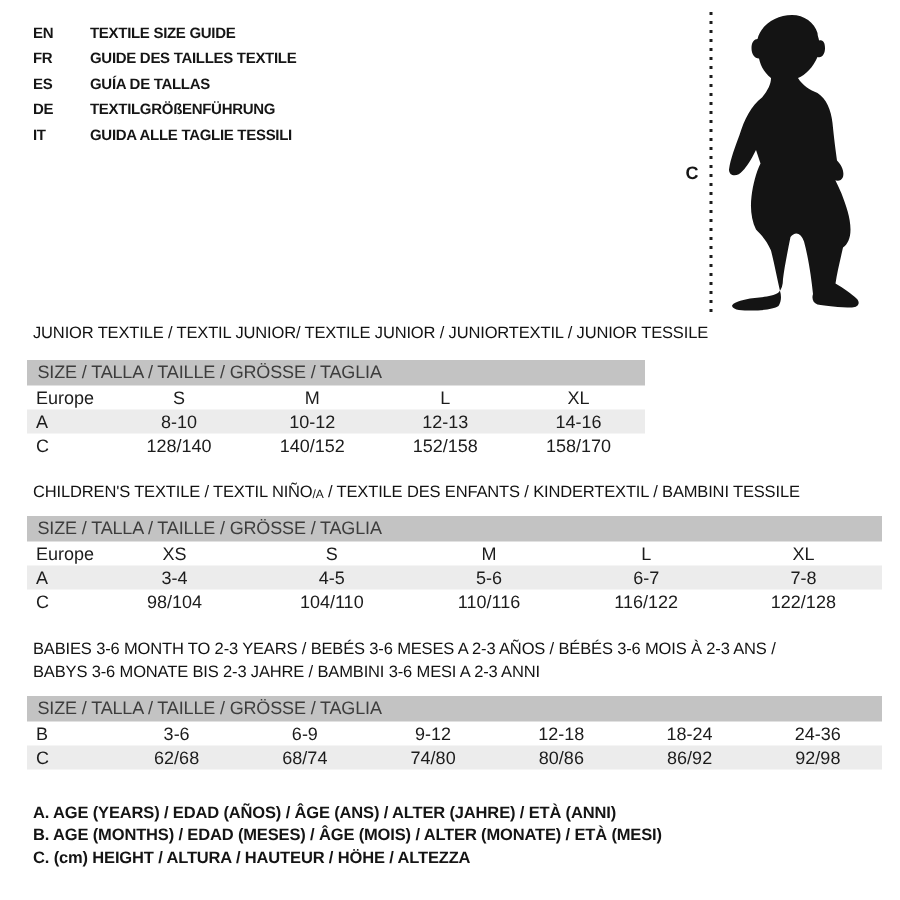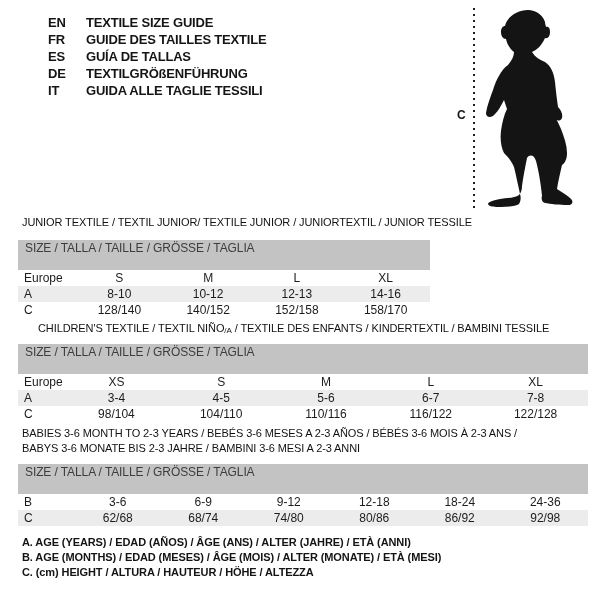--- a/index.html
+++ b/index.html
@@ -1,42 +1,42 @@
 <!DOCTYPE html>
 <html><head>
 <meta charset="utf-8">
 <style>
   html,body{margin:0;padding:0;}
   body{width:600px;height:600px;background:#fff;font-family:"Liberation Sans",sans-serif;color:#1c1c1c;overflow:hidden;}
   .page{position:relative;width:600px;height:600px;background:#fff;}
 
   
   .lang-list{position:absolute;left:22px;top:14px;}
-  .lang-row{display:flex;height:17px;line-height:17px;font-size:13px;font-weight:bold;letter-spacing:-0.2px;color:#151515;margin-left:26px;}
+  .lang-row{display:flex;height:17px;line-height:17px;font-size:10px;font-weight:bold;letter-spacing:-0.2px;color:#151515;}
   .lang-code{width:38px;}
 
   
   .dash-line{position:absolute;left:473px;top:8px;width:2px;height:202px;
     background:repeating-linear-gradient(to bottom,#1d1d1d 0 2px,transparent 2px 6px);}
   .fig-label{position:absolute;left:457px;top:108px;font-size:12px;font-weight:bold;color:#151515;}
   .baby-svg{position:absolute;left:481px;top:8px;}
 
   
   .sec-title{position:absolute;left:22px;font-size:11px;font-weight:normal;letter-spacing:-0.1px;color:#121212;white-space:nowrap;}
   #title1{top:216px;}
-  #title2{top:322px;margin-left:16px;}
+  #title2{top:322px;}
   #title3{top:426px;line-height:15px;white-space:normal;width:560px;}
   .title-sub{font-size:8px;vertical-align:-1px;}
 
   
   .stable{position:absolute;left:18px;}
   #table1{top:240px;width:412px;}
   #table2{top:344px;width:570px;}
   #table3{top:464px;width:570px;}
-  .thead{background:#c3c3c3;height:30px;line-height:17px;padding-left:7px;font-size:12px;color:#3d3d3d;letter-spacing:-0.1px;}
+  .thead{background:#c3c3c3;height:17px;line-height:17px;padding-left:7px;font-size:12px;color:#3d3d3d;letter-spacing:-0.1px;}
   .trow{display:grid;height:16px;line-height:16px;font-size:12px;}
   .t1 .trow{grid-template-columns:57px repeat(4,1fr);}
   .t2 .trow{grid-template-columns:46px repeat(5,1fr);}
   .t3 .trow{grid-template-columns:57px repeat(6,1fr);}
   .tlabel{padding-left:6px;text-align:left;}
   .tval{text-align:center;}
   .shaded{background:#ececec;}
 
   
   .footnotes{position:absolute;left:22px;top:535px;}

